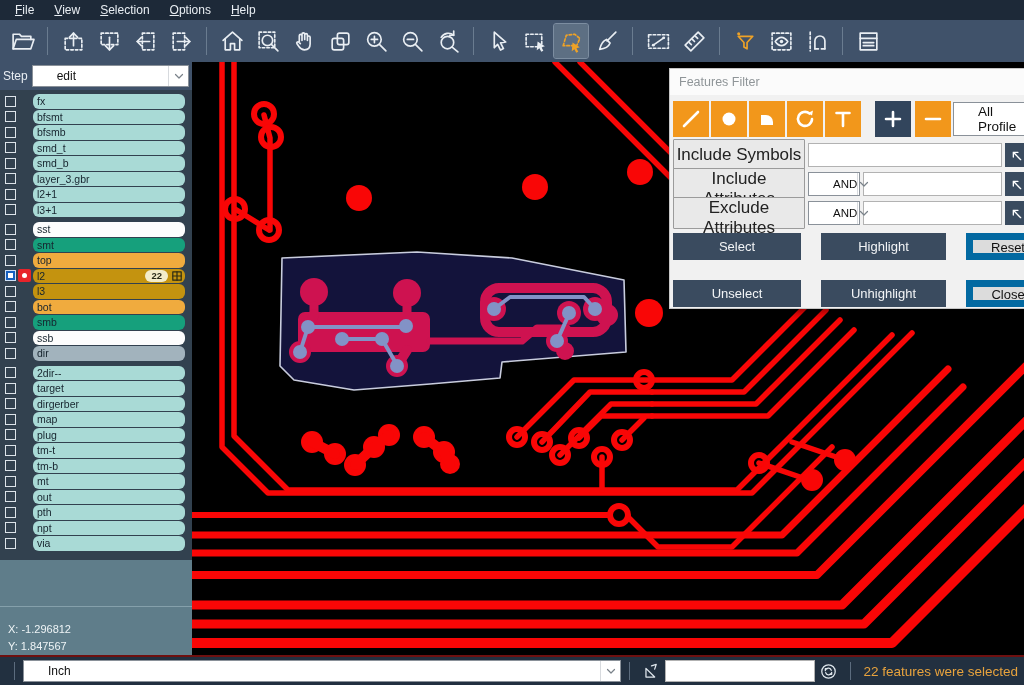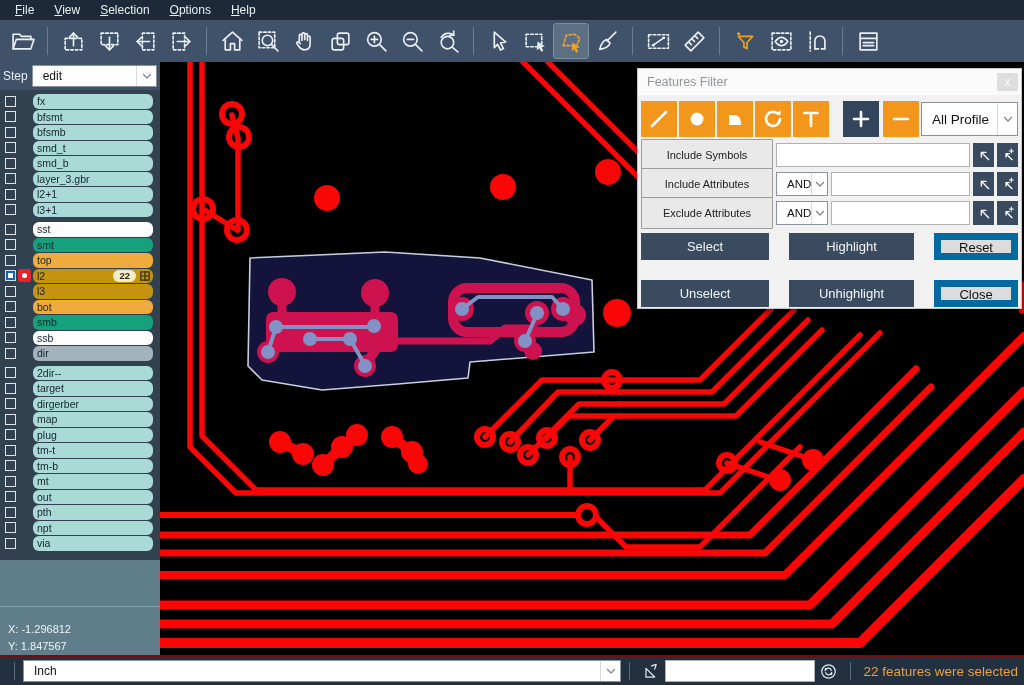--- a/index.html
+++ b/index.html
@@ -19,24 +19,24 @@
   .tb-btn.accent { color:#eea227; }
   .tb-btn.active { background:#5d6f83; outline:1px solid #7c8da0; }
   .tb-sep { width:1px; height:28px; background:#6a7c90; margin:0 7px; }
   svg .dash { stroke-dasharray:2.4 2; }
   svg { fill:none; stroke:currentColor; stroke-width:1.6; stroke-linecap:round; stroke-linejoin:round; }
 
   
   .main { display:flex; height:593px; }
 
   
-  .sidebar { width:160px; background:#32414f; display:flex; flex-direction:column; flex:none; }
+  .sidebar { width:192px; background:#32414f; display:flex; flex-direction:column; flex:none; }
   .step-row { height:28px; background:#40526a; display:flex; align-items:center; padding:0 3px; gap:4px; }
   .step-label { color:#e9eef3; font-size:12px; }
-  .combo { background:#fff; border:1px solid #8a9199; height:22px; display:flex; align-items:center; flex:1; font-size:12px; color:#111; padding-left:10px; position:relative; }
+  .combo { background:#fff; border:1px solid #8a9199; height:22px; display:flex; align-items:center; flex:1; font-size:12px; color:#111; padding-left:24px; position:relative; }
   .combo .chev { margin-left:auto; width:20px; height:100%; display:flex; align-items:center; justify-content:center; color:#7a828a; border-left:1px solid #d7dade; }
   .chev svg { width:12px; height:12px; }
   .layers { padding-top:4px; }
   .layer-group { margin-bottom:5px; }
   .layer-row { display:flex; align-items:center; height:14.5px; margin-bottom:1px; }
   .cbx { width:11px; height:11px; border:1.5px solid #dde4ea; margin-left:5px; flex:none; background:transparent; }
   .cbx.checked { background:#1660c0; border-color:#cfe0f5; position:relative; }
   .cbx.checked::after { content:""; position:absolute; left:2px; top:2px; right:2px; bottom:2px; background:#fff; }
   .ind { width:17px; height:14px; flex:none; display:flex; align-items:center; justify-content:center; }
   .ind.on { }
@@ -62,21 +62,21 @@
   .dlg-title span { color:#8f9598; font-size:12.5px; }
   .dlg-close { margin-left:auto; width:21px; height:18px; background:#dedede; border:none; color:#fafafa; font-size:12px; line-height:16px; }
   .dlg-tools { display:flex; align-items:center; padding:6px 3px 6px 3px; }
   .tool-btn { width:36px; height:36px; border:none; margin-right:2px; background:#f2971b; display:flex; align-items:center; justify-content:center; color:#fff; }
   .tool-btn svg { width:24px; height:24px; stroke-width:2.6; }
   .tool-btn.dark { background:#32455c; margin-left:12px; }
   .tool-btn.minus { margin-left:2px; }
   .profile-combo { margin-left:auto; width:97px; height:34px; font-size:13.5px; }
   .dlg-rows { padding:0 3px; }
   .f-row { display:flex; align-items:center; height:24px; margin-bottom:5px; }
-  .f-label { width:132px; height:32px; background:#e9e9e9; border:1px solid #9b9b9b; font-size:11px; color:#222; border-radius:1px; }
+  .f-label { width:132px; height:32px; background:#e9e9e9; border:1px solid #9b9b9b; font-size:17px; color:#222; border-radius:1px; }
   .f-input { flex:1; height:24px; border:1px solid #b2b2b2; background:#fff; margin-left:3px; font-size:12px; padding:0 4px; min-width:0; }
   .logic { width:52px; height:24px; margin-left:3px; font-size:11.5px; flex:none; }
   .arr-btn { width:21px; height:24px; background:#3a4b5f; border:none; color:#fff; margin-left:3px; flex:none; display:flex; align-items:center; justify-content:center; }
   .arr-btn svg { width:16px; height:16px; stroke-width:2; }
   .dlg-actions { display:grid; grid-template-columns:128px 125px 1fr; gap:20px; padding:3px 3px 1px 3px; }
   .act-btn { height:27px; border:none; font-size:13px; }
   .act-dark { background:#3a4b5f; color:#f2f4f6; }
   .act-light { background:#dcdcdc; color:#111; border:7px solid #0369a1; }
 
   

